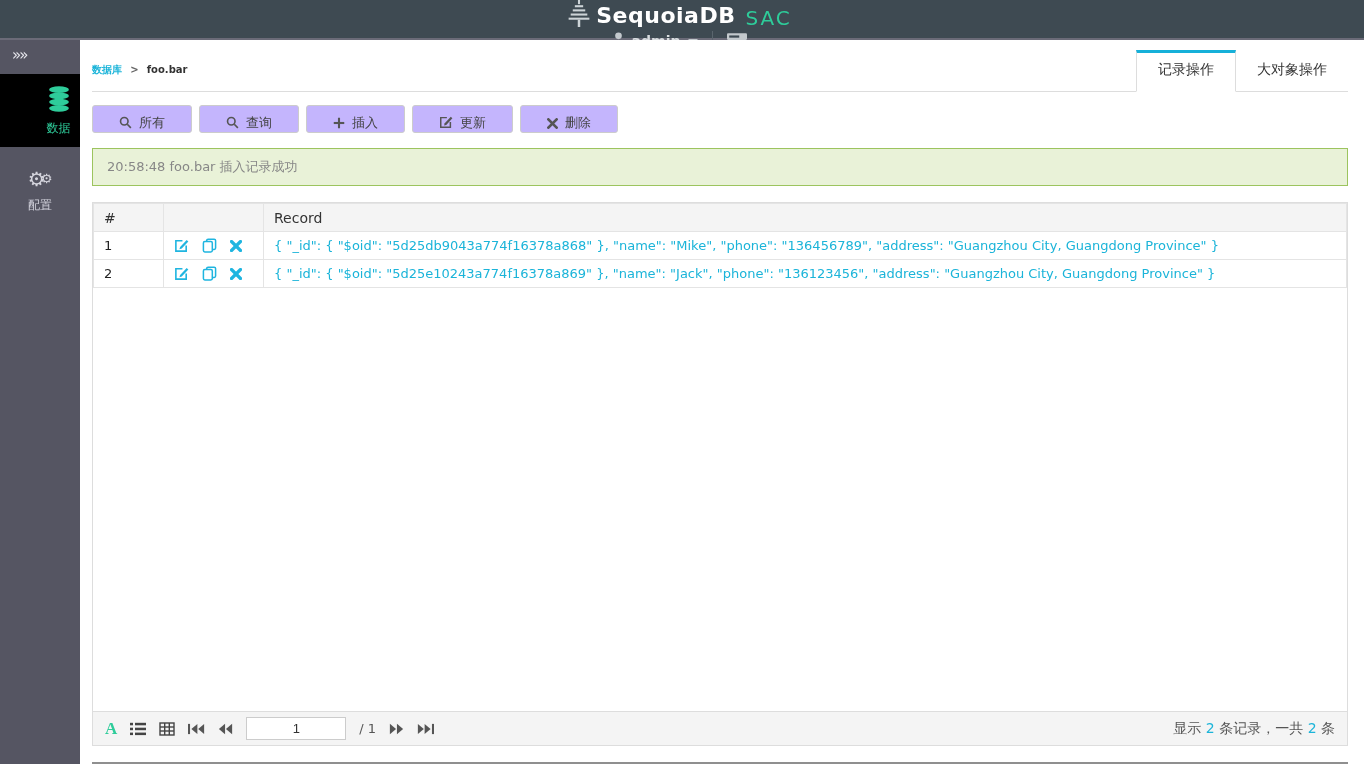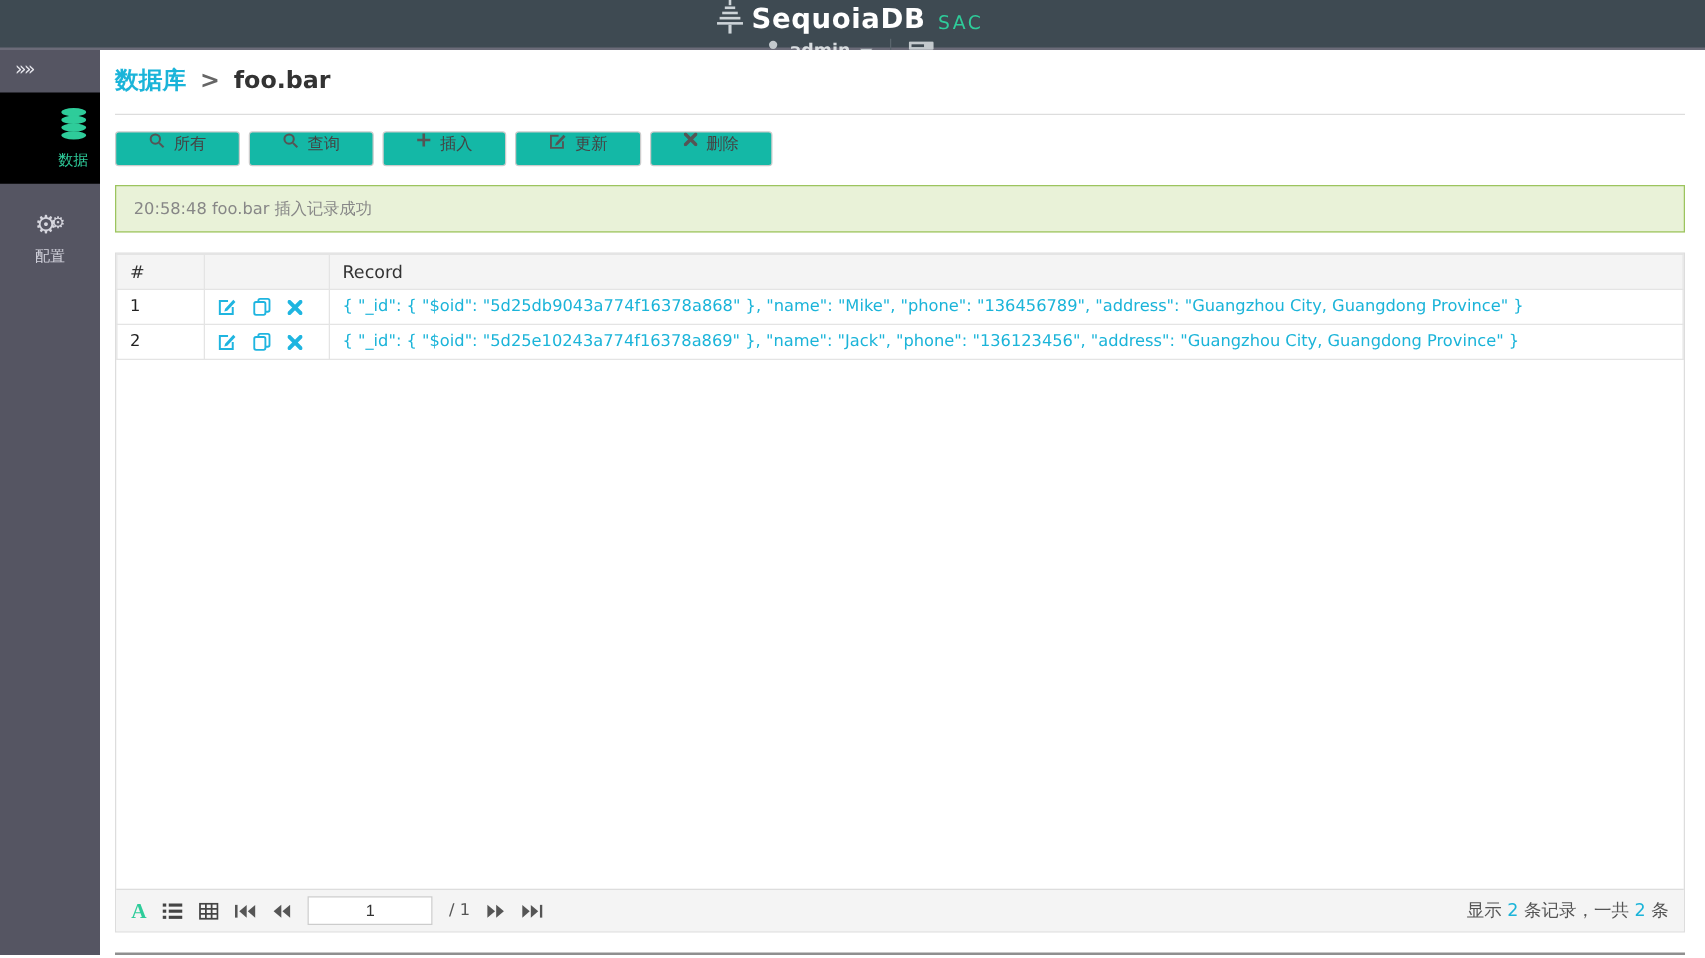--- a/index.html
+++ b/index.html
@@ -4,21 +4,21 @@
 <style>
   * { box-sizing: border-box; margin: 0; padding: 0; }
   html,body { width:1364px; height:766px; overflow:hidden;
     font-family:"DejaVu Sans","Liberation Sans",sans-serif; background:#fff; }
 
   
   .header { height:40px; background:#3e4a52; border-bottom:2px solid #6b6b78;
     display:flex; align-items:center; justify-content:space-between; padding:0 14px 0 8px;flex-direction:column; }
   .brand { display:flex; align-items:center; gap:4px; }
   .brand-name { color:#fff; font-size:22px; font-weight:bold; letter-spacing:0.5px; }
-  .brand-suffix { color:#2ecc9a; font-size:15px; margin-left:6px; letter-spacing:2px; padding-top:4px; }
+  .brand-suffix { color:#2ecc9a; font-size:20px; margin-left:6px; letter-spacing:2px; padding-top:4px; }
   .header-right { display:flex; align-items:center; gap:14px; }
   .user-box { display:flex; align-items:center; gap:6px; color:#d9dde0; font-size:14px; font-weight:bold; cursor:pointer; }
   .caret { width:0; height:0; border-left:5px solid transparent; border-right:5px solid transparent;
     border-top:5px solid #c3c9cd; margin-left:2px; }
   .hdr-divider { width:1px; height:20px; background:#5a656d; }
   .icon-btn { cursor:pointer; display:flex; align-items:center; }
 
   
   .layout { display:flex; height:724px; }
   .sidebar { width:80px; background:#555562; display:flex; flex-direction:column; flex-shrink:0; }
@@ -28,33 +28,33 @@
   .side-item .lbl { font-size:12px; color:#d2d2dc; }
   .side-item.active { background:#000000;padding-left:37px; }
   .side-item.active .lbl { color:#2ecc9a; }
   .gear-txt { color:#d6d6de; line-height:20px; height:24px; }
 
   .main { flex:1; background:#fff; padding:0 16px 0 12px; display:flex; flex-direction:column; }
 
   
   .topbar { display:flex; justify-content:space-between; align-items:flex-end;
     border-bottom:1px solid #ddd; height:52px; flex-shrink:0; }
-  .breadcrumb { font-size:19px; padding-bottom:14px; color:#555;margin-top:33px; }
+  .breadcrumb { font-size:10px; padding-bottom:14px; color:#555;margin-top:33px; }
   .breadcrumb .parent { color:#1bb4d9; font-weight:bold; cursor:pointer; }
   .breadcrumb .sep { margin:0 5px; font-weight:bold; color:#666; }
   .breadcrumb .current { color:#333; font-weight:bold; }
   .tabs { display:flex; margin-bottom:-1px; }
   .tab { font-size:14px; color:#333; padding:11px 21px 12px; cursor:pointer; background:#fff; }
   .tab.active { border:1px solid #ddd; border-top:3px solid #16b0d9; border-bottom:1px solid #fff; padding-top:8px; }
   .tab.inactive { border-bottom:1px solid #ddd; }
 
   
   .toolbar { display:flex; gap:7px; margin-top:13px; flex-shrink:0; }
-  .btn { height:28px; padding:0 26px; background:#14b8a6; border:1px solid #ccc; border-radius:3px;
-    display:flex; align-items:flex-start; gap:7px; font-size:13px; color:#444; cursor:pointer; }
+  .btn { height:28px; padding:0 26px; background:#c4b5fd; border:1px solid #ccc; border-radius:3px;
+    display:flex; align-items:flex-end; gap:7px; font-size:13px; color:#444; cursor:pointer; }
 
   
   .alert { margin-top:15px; background:#e9f2d8; border:1px solid #9cc45e;
     color:#878787; font-size:13px; height:38px; display:flex; align-items:center;
     padding:0 14px; flex-shrink:0; }
 
   
   .grid-wrap { margin-top:16px; border:1px solid #ddd; display:flex; flex-direction:column; flex:1; min-height:0; }
   table { width:100%; border-collapse:collapse; table-layout:fixed; }
   th, td { border:1px solid #e4e4e4; padding:4px 10px; font-size:13px; text-align:left; height:28px; }
@@ -159,20 +159,22 @@
 
   <div class="main">
 
     <div class="topbar">
       <div class="breadcrumb">
         <span class="parent">数据库</span>
         <span class="sep">&gt;</span>
         <span class="current">foo.bar</span>
       </div>
       <div class="tabs">
+        <div class="tab active">记录操作</div>
+        <div class="tab inactive">大对象操作</div>
       </div>
     </div>
 
     <div class="toolbar">
       <div class="btn">
         <span>
           <svg width="13" height="13" viewBox="0 0 16 16">
               <circle cx="6.5" cy="6.5" r="4.6" fill="none" stroke="#555" stroke-width="2"></circle>
               <line x1="10.2" y1="10.2" x2="14.6" y2="14.6" stroke="#555" stroke-width="2"></line>
             </svg>

